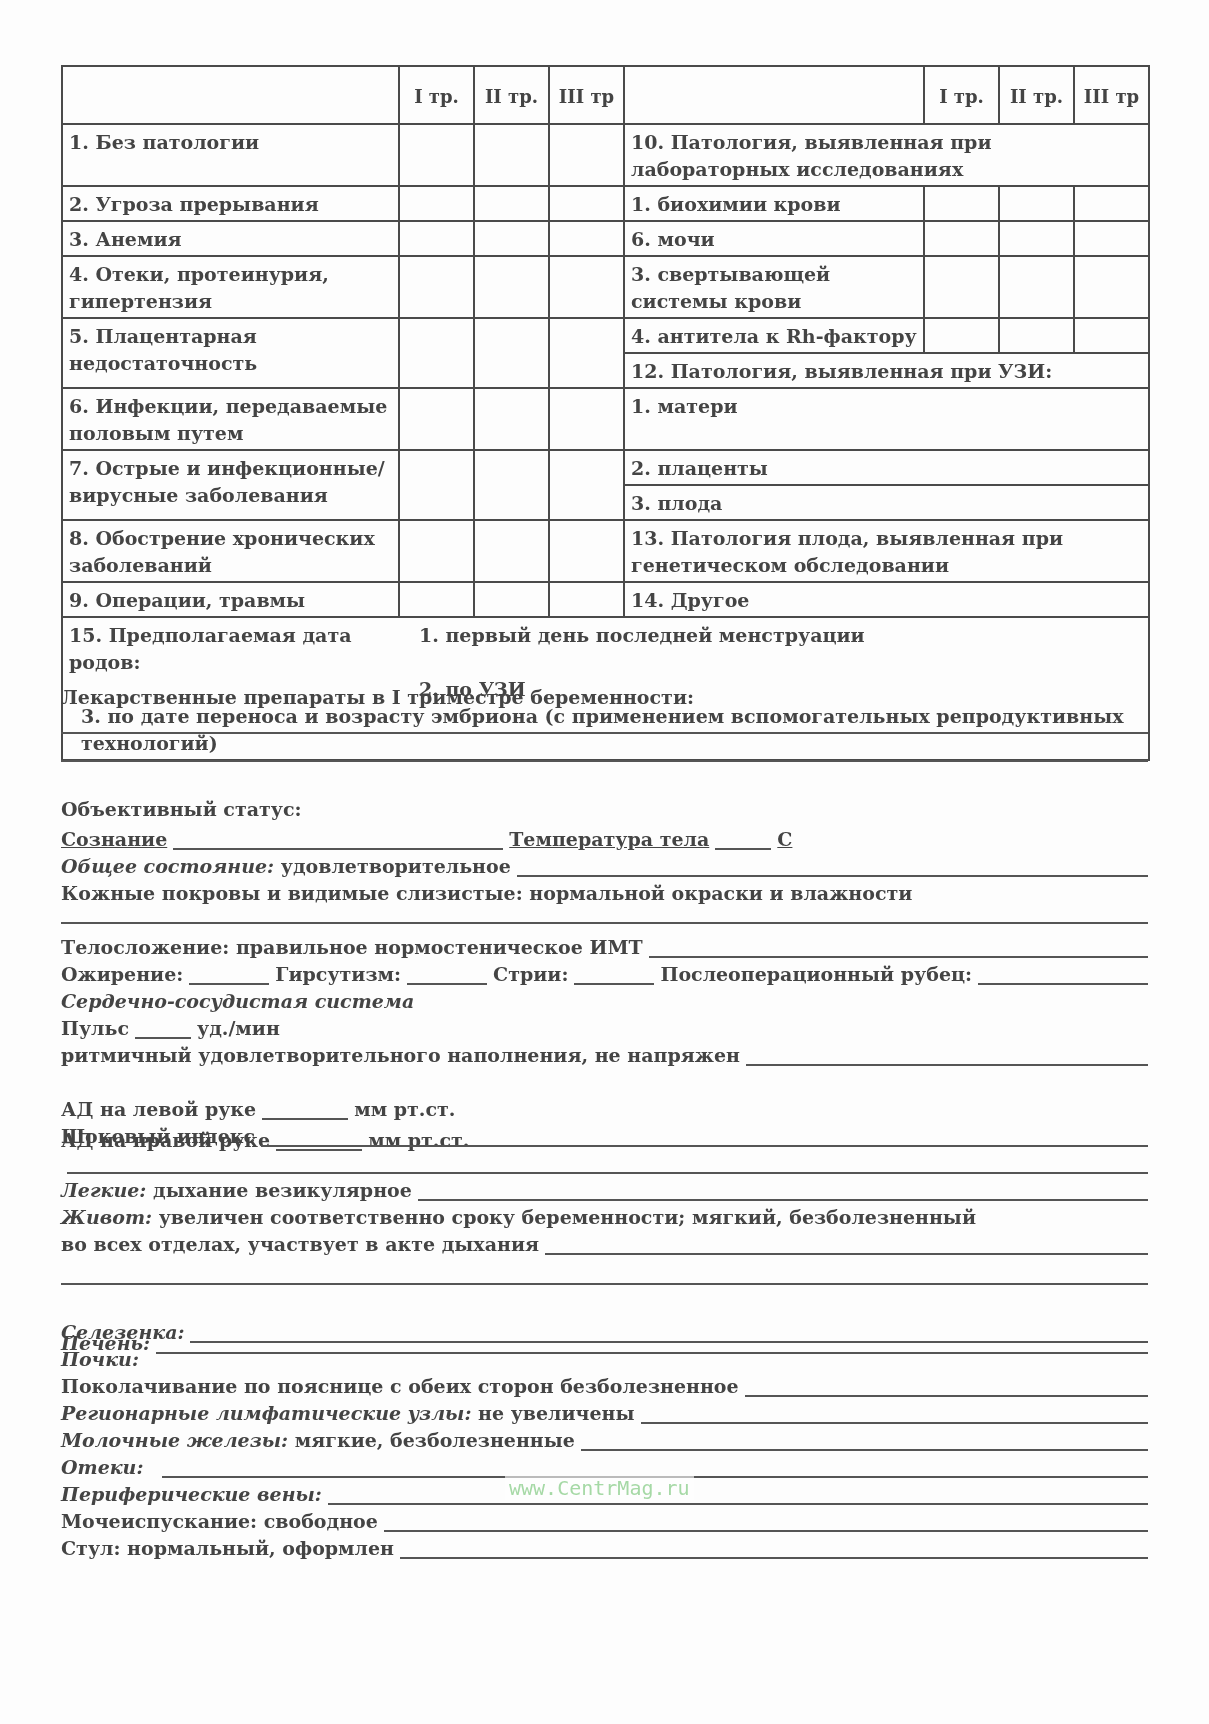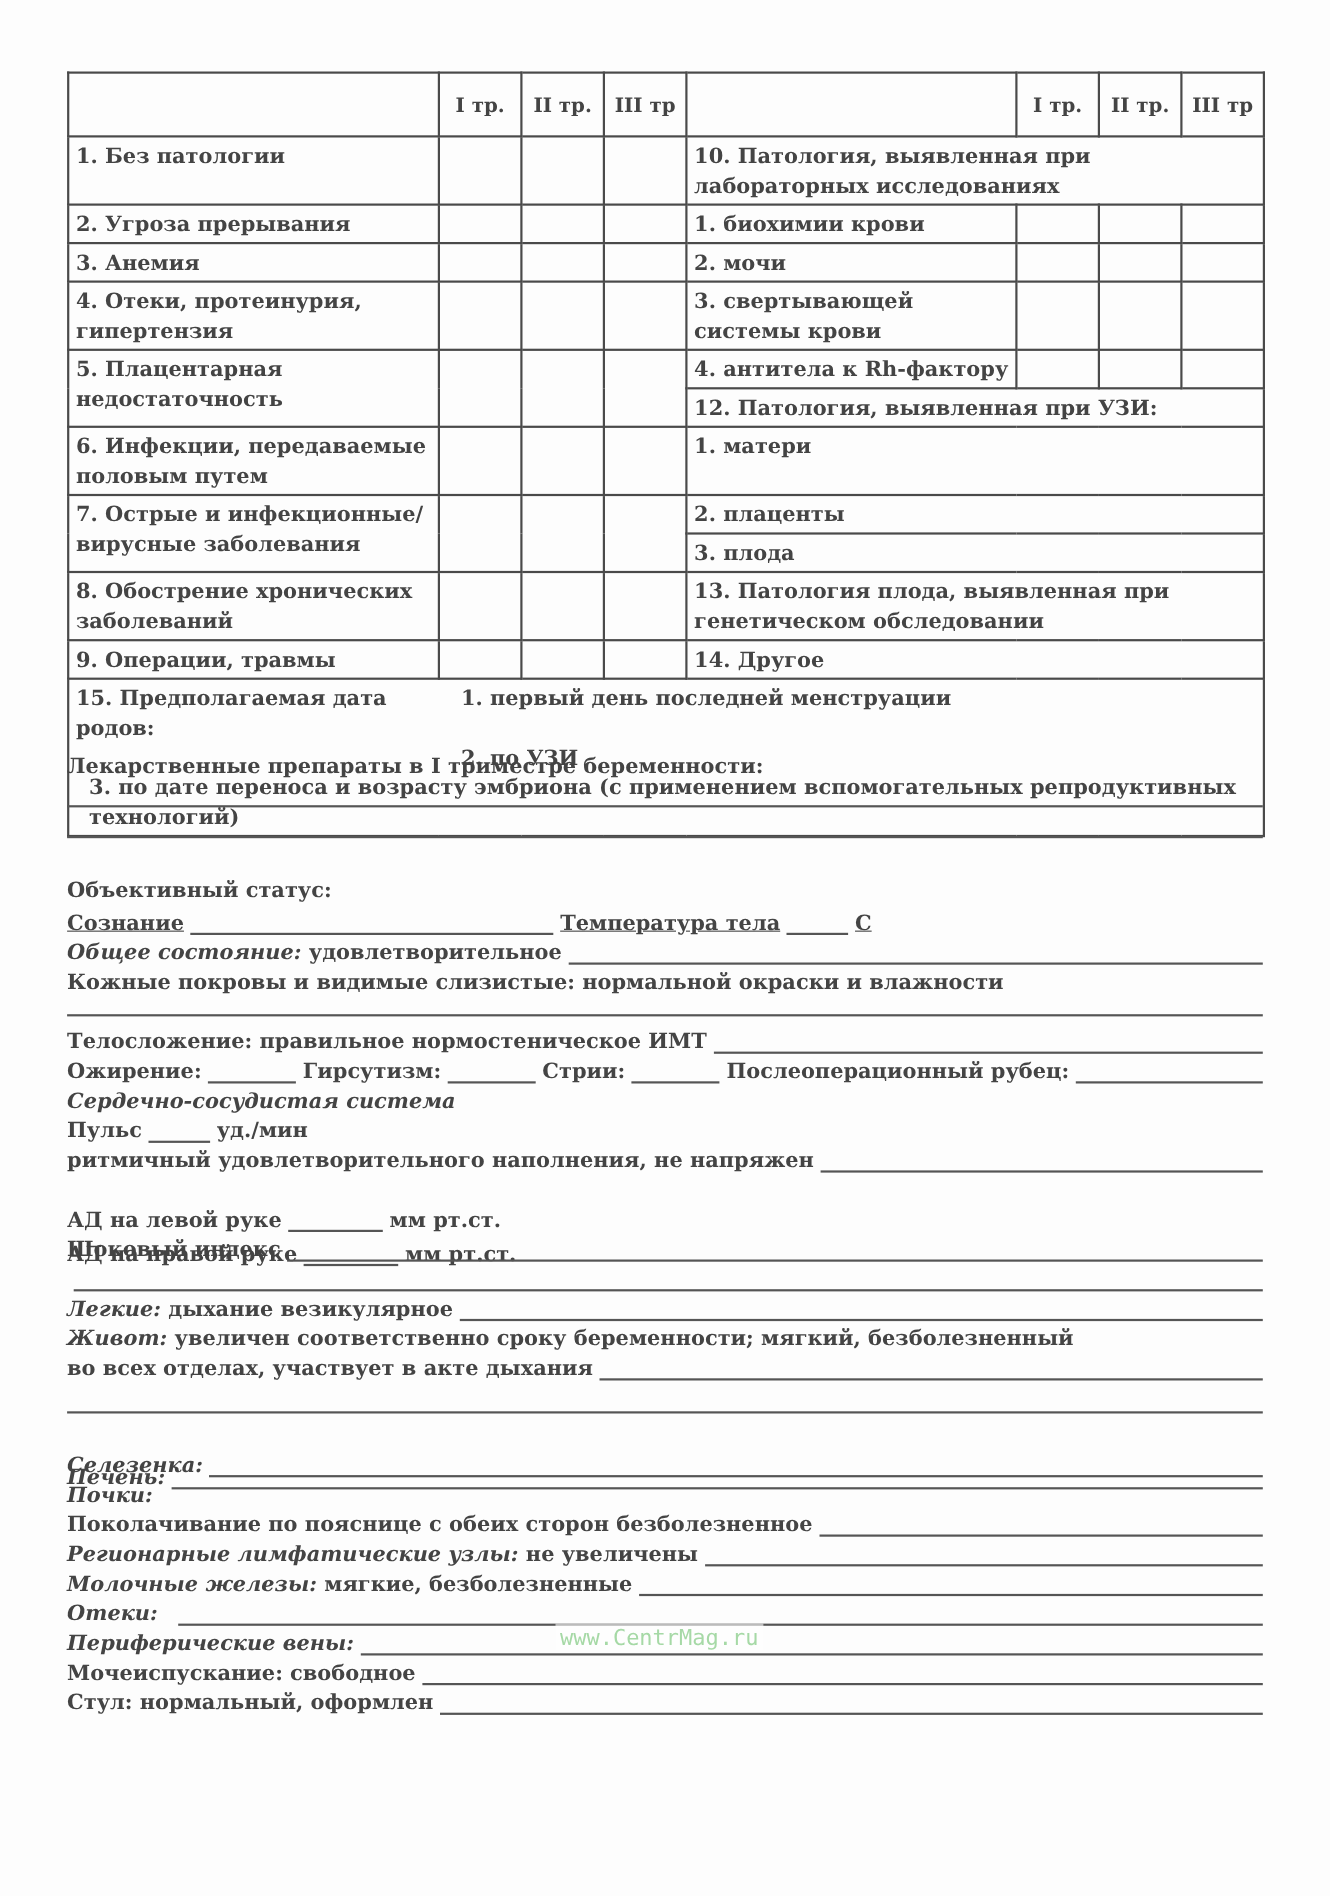--- a/index.html
+++ b/index.html
@@ -75,21 +75,21 @@
     <td>1. биохимии крови</td>
     <td></td>
           <td></td>
           <td></td>
   </tr>
   <tr class="r3">
     <td>3. Анемия</td>
     <td></td>
           <td></td>
           <td></td>
-    <td>2. мочи</td>
+    <td>6. мочи</td>
     <td></td>
           <td></td>
           <td></td>
   </tr>
   <tr class="r4">
     <td>4. Отеки, протеинурия, гипертензия</td>
     <td></td>
           <td></td>
           <td></td>
     <td>3. свертывающей системы крови</td>

